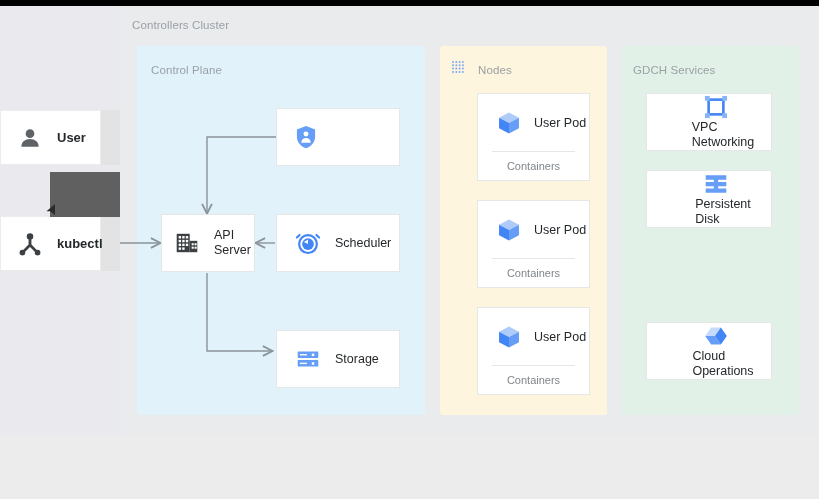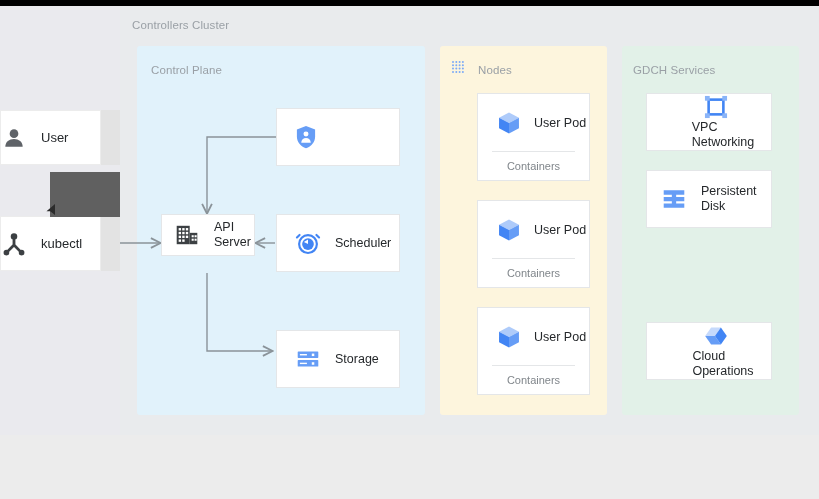--- a/index.html
+++ b/index.html
@@ -64,21 +64,21 @@
   .pod-div { height: 1px; background: #e4e6e8; margin: 0 14px; }
   .pod-bot {
     height: 28px; display: flex; align-items: center; justify-content: center;
     font-size: 11px; color: #80868b;
   }
   .pod-lbl { margin-left: 12px; font-size: 12.5px; color: #25282b; }
 
   
   .actor {
     position: absolute; background: #ffffff; border: 1px solid #ececec;
-    display: flex; align-items: center; padding-left: 0;
+    display: flex; align-items: center; padding-left: 16px; font-weight: bold;
   }
   .actor-shadow { position: absolute; background: #e3e3e3; }
   .actor-lbl { margin-left: 14px; font-size: 13px; color: #25282b; }
 
   
   .wires { position: absolute; left: 0; top: 0; width: 819px; height: 499px; pointer-events: none; }
 
   
   .overlay-rect {
     position: absolute; left: 50px; top: 172px; width: 70px; height: 45px;
@@ -167,21 +167,21 @@
   <div class="card" style="left:276px; top:108px; width:124px; height:58px;">
     <div class="card-row">
       <svg class="card-ico" viewBox="0 0 24 24">
         <path d="M12,1.8 L20.4,5 L20.4,11.6 C20.4,16.6 16.9,21 12,22.4 C7.1,21 3.6,16.6 3.6,11.6 L3.6,5 Z" fill="#669df6"></path>
         <circle cx="12" cy="9.2" r="2.3" fill="#ffffff"></circle>
         <path d="M7.6,17.3 C7.6,14.4 9.6,12.9 12,12.9 C14.4,12.9 16.4,14.4 16.4,17.3 Z" fill="#ffffff"></path>
       </svg>
     </div>
   </div>
 
-  <div class="card" style="left:161px; top:214px; width:94px; height:42px;">
+  <div class="card" style="left:161px; top:214px; width:94px; height:58px;">
     <div class="card-row" style="padding-left:12px;">
       <svg class="card-ico" viewBox="0 0 24 24">
         <rect x="2.5" y="3.5" width="12" height="17" fill="#3c4043"></rect>
         <rect x="14.5" y="10" width="7" height="10.5" fill="#3c4043"></rect>
         <g fill="#ffffff">
           <rect x="4.3" y="5.6" width="2.2" height="2.2"></rect>
             <rect x="7.6" y="5.6" width="2.2" height="2.2"></rect>
             <rect x="10.9" y="5.6" width="2.2" height="2.2"></rect>
           <rect x="4.3" y="9.1" width="2.2" height="2.2"></rect>
             <rect x="7.6" y="9.1" width="2.2" height="2.2"></rect>
@@ -278,21 +278,21 @@
           <rect x="1.8" y="17.8" width="4.4" height="4.4"></rect>
           <rect x="17.8" y="17.8" width="4.4" height="4.4"></rect>
         </g>
       </svg>
       <span class="card-lbl">VPC
 Networking</span>
     </div>
   </div>
 
   <div class="card" style="left:646px; top:170px; width:126px; height:58px;">
-    <div class="card-row" style="padding-left:14px;">
+    <div class="card-row" style="padding-left:14px;flex-direction:column;">
       <svg class="card-ico" viewBox="0 0 24 24">
         <path d="M2.5,4 L21.5,4 L21.5,8 L10,8 L10,10.2 L21.5,10.2 L21.5,14 L10,14 L10,16.2 L21.5,16.2 L21.5,20 L2.5,20 L2.5,16.2 L14,16.2 L14,14 L2.5,14 L2.5,10.2 L14,10.2 L14,8 L2.5,8 Z" fill="#669df6"></path>
       </svg>
       <span class="card-lbl">Persistent
 Disk</span>
     </div>
   </div>
 
 
   <div class="card" style="left:646px; top:322px; width:126px; height:58px;">

